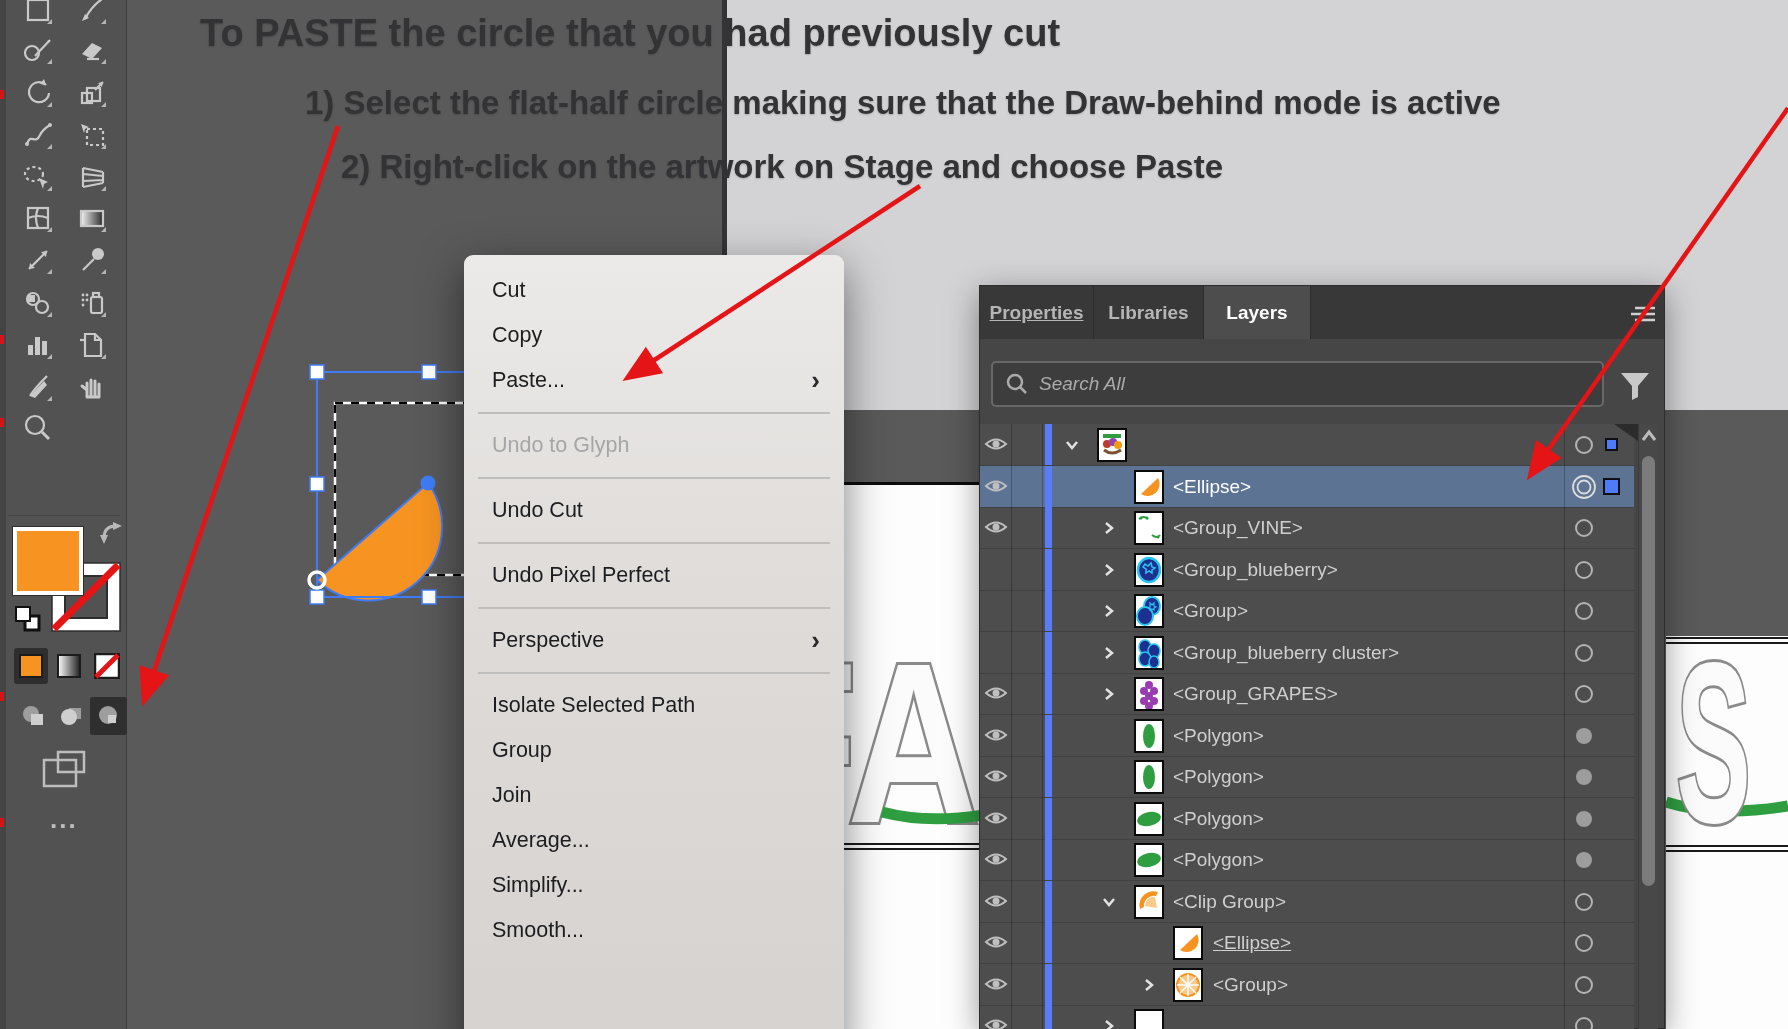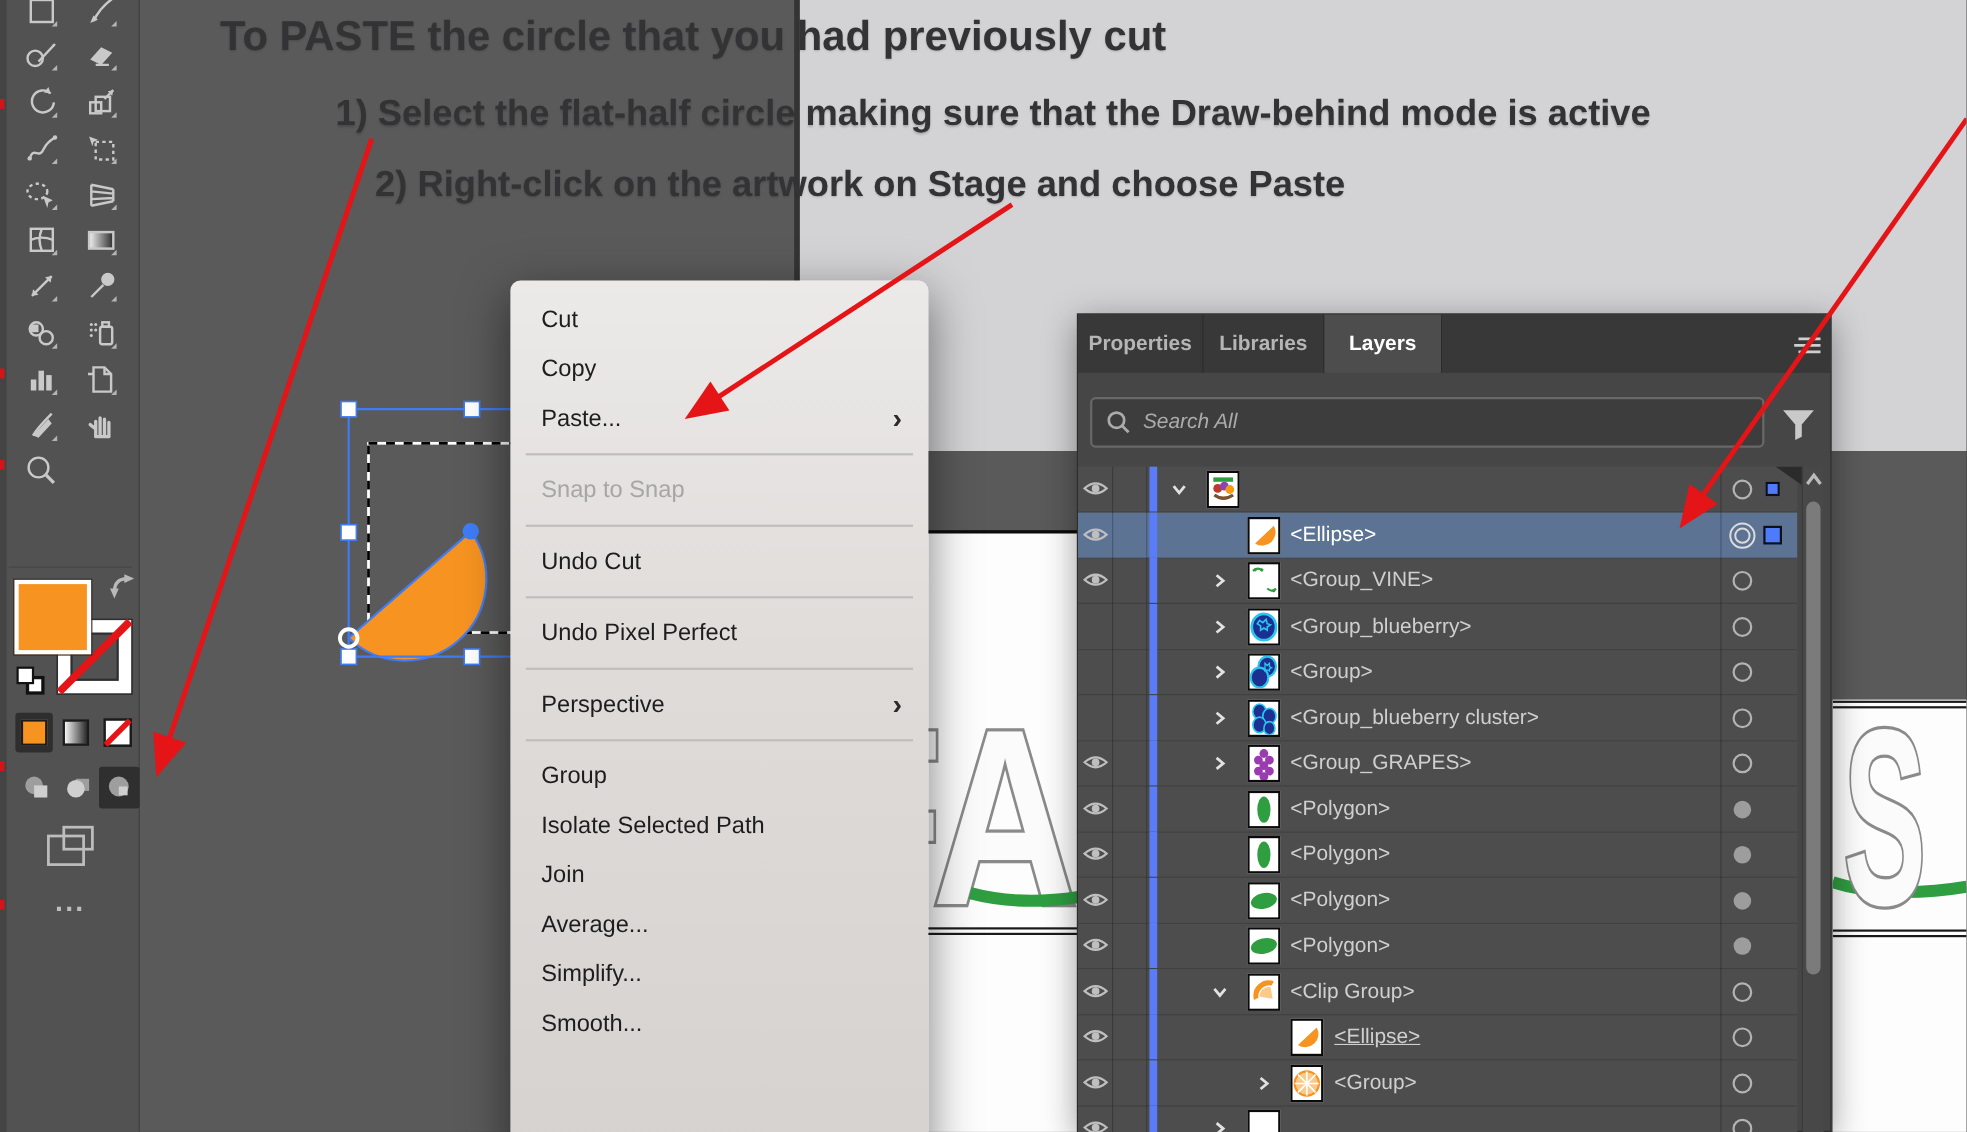--- a/index.html
+++ b/index.html
@@ -362,39 +362,39 @@
     <div class="red-tick" style="top:418px"></div>
     <div class="red-tick" style="top:692px"></div>
     <div class="red-tick" style="top:818px"></div>
   </div>
 
   <div class="abs menu" id="context-menu">
       <div class="menu-item"><span>Cut</span></div>
       <div class="menu-item"><span>Copy</span></div>
       <div class="menu-item"><span>Paste...</span><span class="sub">›</span></div>
       <div class="menu-sep"></div>
-      <div class="menu-item disabled"><span>Snap to Snap</span></div>
+      <div class="menu-item disabled"><span>Undo to Glyph</span></div>
       <div class="menu-sep"></div>
       <div class="menu-item"><span>Undo Cut</span></div>
       <div class="menu-sep"></div>
       <div class="menu-item"><span>Undo Pixel Perfect</span></div>
       <div class="menu-sep"></div>
       <div class="menu-item"><span>Perspective</span><span class="sub">›</span></div>
       <div class="menu-sep"></div>
+      <div class="menu-item"><span>Isolate Selected Path</span></div>
       <div class="menu-item"><span>Group</span></div>
-      <div class="menu-item"><span>Isolate Selected Path</span></div>
       <div class="menu-item"><span>Join</span></div>
       <div class="menu-item"><span>Average...</span></div>
       <div class="menu-item"><span>Simplify...</span></div>
       <div class="menu-item"><span>Smooth...</span></div>
     </div>
 
   <div class="abs panel">
     <div class="tabbar">
-        <div class="tab" style="left: 0px; width: 114px;">
+        <div class="tab" style="left: 0px; width: 114px; text-decoration: underline;">
           <span>Properties</span>
         </div>
         <div class="tab" style="left: 114px; width: 110px;">
           <span>Libraries</span>
         </div>
         <div class="tab active" style="left: 224px; width: 107px;">
           <span>Layers</span>
         </div>
       </div>
     <svg class="abs" style="left:651px;top:18px" width="26" height="20">

